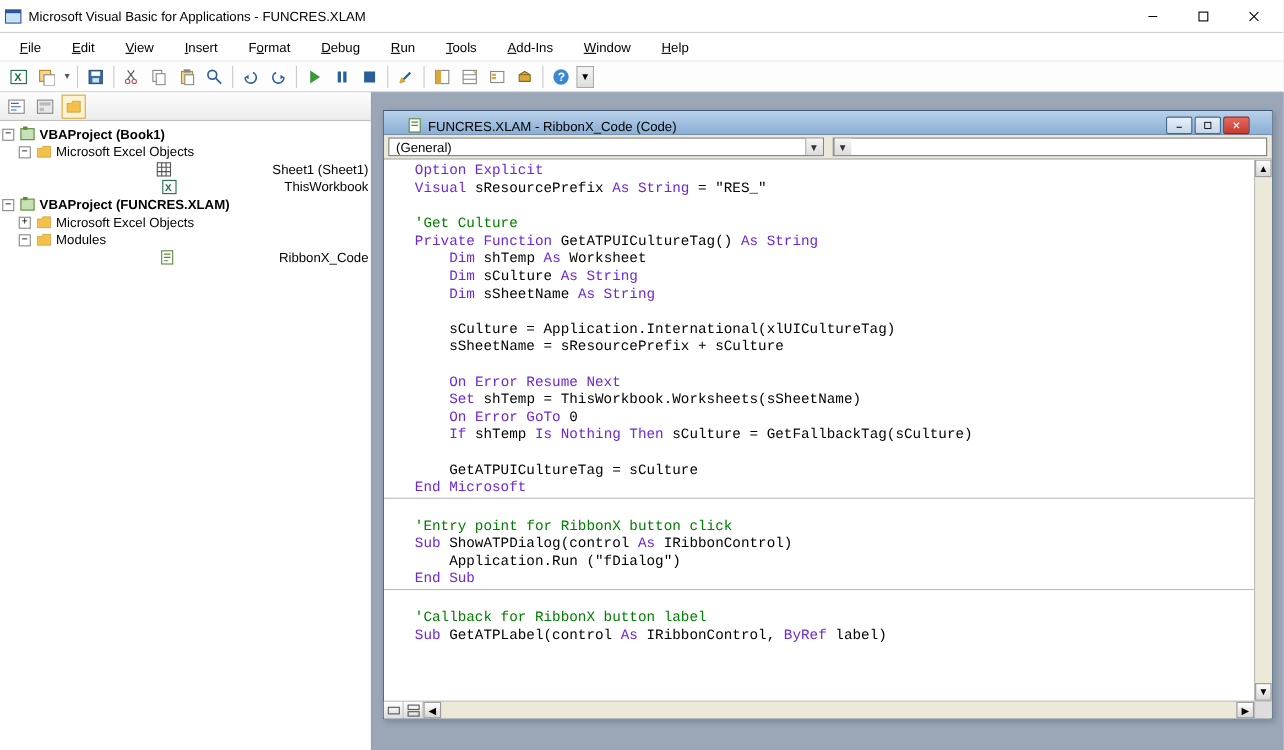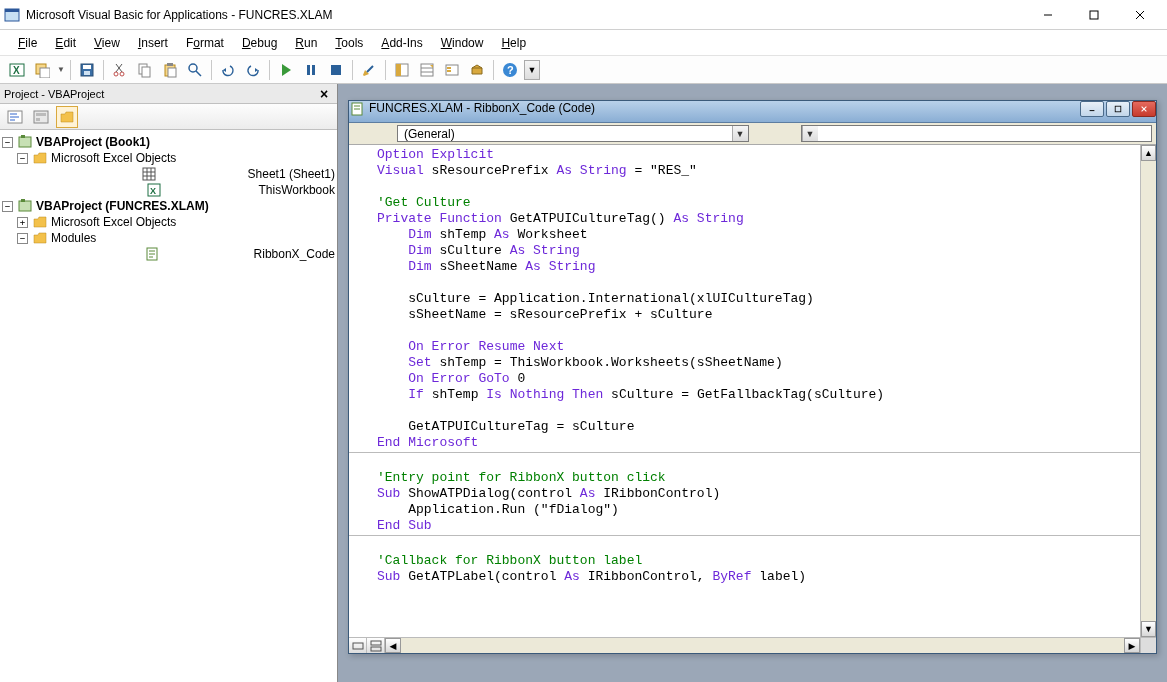--- a/index.html
+++ b/index.html
@@ -24,21 +24,21 @@
   .titlebar .title { flex: 1; color: #000; font-size: 12px; }
   .titlebar .wincontrols { display: flex; }
   .titlebar .wbtn { width: 46px; height: 30px; display: flex; align-items: center; justify-content: center; cursor: pointer; }
   .titlebar .wbtn svg { width:10px; height:10px; }
   .menubar {
     height: 26px;
     background: #fff;
     display: flex;
     align-items: center;
     padding: 0 10px;
-    gap: 2px;
+    gap: 12px;
     border-bottom: 1px solid #e3e3e3;
   }
   .menubar .mitem {
     padding: 3px 8px;
     cursor: pointer;
     font-size: 12px;
   }
   .menubar .mitem span.ul { text-decoration: underline; }
   .toolbar {
     height: 28px;
@@ -141,22 +141,22 @@
     background: #fff;
     border: 1px solid #3b5a7a;
     box-shadow: 2px 2px 6px rgba(0,0,0,0.2);
     display: flex;
     flex-direction: column;
   }
   .cw-title {
     height: 22px;
     background: linear-gradient(#b9d1ea, #8aaed4);
     border-bottom: 1px solid #5d7da0;
-    display: flex; align-items: flex-start;
-    padding: 0 0;
+    display: flex; align-items: flex-end;
+    padding: 0 20px;
     color: #fff;
     font-size: 12px;
   }
   .cw-title .cwicon { width:16px;height:16px;margin-right:4px;display:inline-flex;align-items:center;justify-content:center;}
   .cw-title .cwtxt { flex:1; color:#000; }
   .cw-title .cwbtns { display:flex; gap:2px;}
   .cw-title .cwbtn {
     width:24px; height:16px;
     border:1px solid #4a6a8a;
     background: linear-gradient(#e8f0f8,#c2d6ea);
@@ -173,21 +173,20 @@
     padding: 2px 4px;
     background: #ece9d8;
     border-bottom: 1px solid #aaa;
   }
   .cw-dropdowns .dd {
     flex: 1;
     background: #fff;
     border: 1px solid #7a7a7a;
     display: flex; align-items: center;
     font-size: 12px;
-    margin-left: 44px;
   }
   .cw-dropdowns .dd .ddtxt { flex:1; padding: 0 6px; }
   .cw-dropdowns .dd .ddarr {
     width: 16px; height: 100%;
     background: linear-gradient(#f5f5f5,#ddd);
     border-left: 1px solid #aaa;
     display:flex;align-items:center;justify-content:center;
     font-size:9px; color:#333; cursor:pointer;
   }
   .cw-body {
@@ -392,24 +391,20 @@
         <circle cx="8" cy="8" r="7" fill="#3a88d4"></circle>
         <text x="5" y="12" font-size="11" fill="#fff" font-weight="bold">?</text>
       </svg>
     </div>
   <div style="width:16px;height:20px;background:linear-gradient(#f5f5f5,#ddd);border:1px solid #aaa;display:flex;align-items:center;justify-content:center;font-size:9px;cursor:pointer;">▼</div>
 </div>
 
 <div class="mainarea">
 
   <div class="projpanel">
-    <div class="projtitle">
-      <span class="txt">Project - VBAProject</span>
-      <span class="xbtn">×</span>
-    </div>
     <div class="projtoolbar">
       <div class="ptbtn">
           <svg width="16" height="16" viewBox="0 0 16 16">
             <rect x="1" y="2" width="14" height="12" fill="#fff" stroke="#888"></rect>
             <line x1="3" y1="5" x2="10" y2="5" stroke="#36c"></line>
             <line x1="3" y1="8" x2="12" y2="8" stroke="#36c"></line>
             <line x1="3" y1="11" x2="8" y2="11" stroke="#36c"></line>
           </svg>
         </div>
       <div class="ptbtn">

